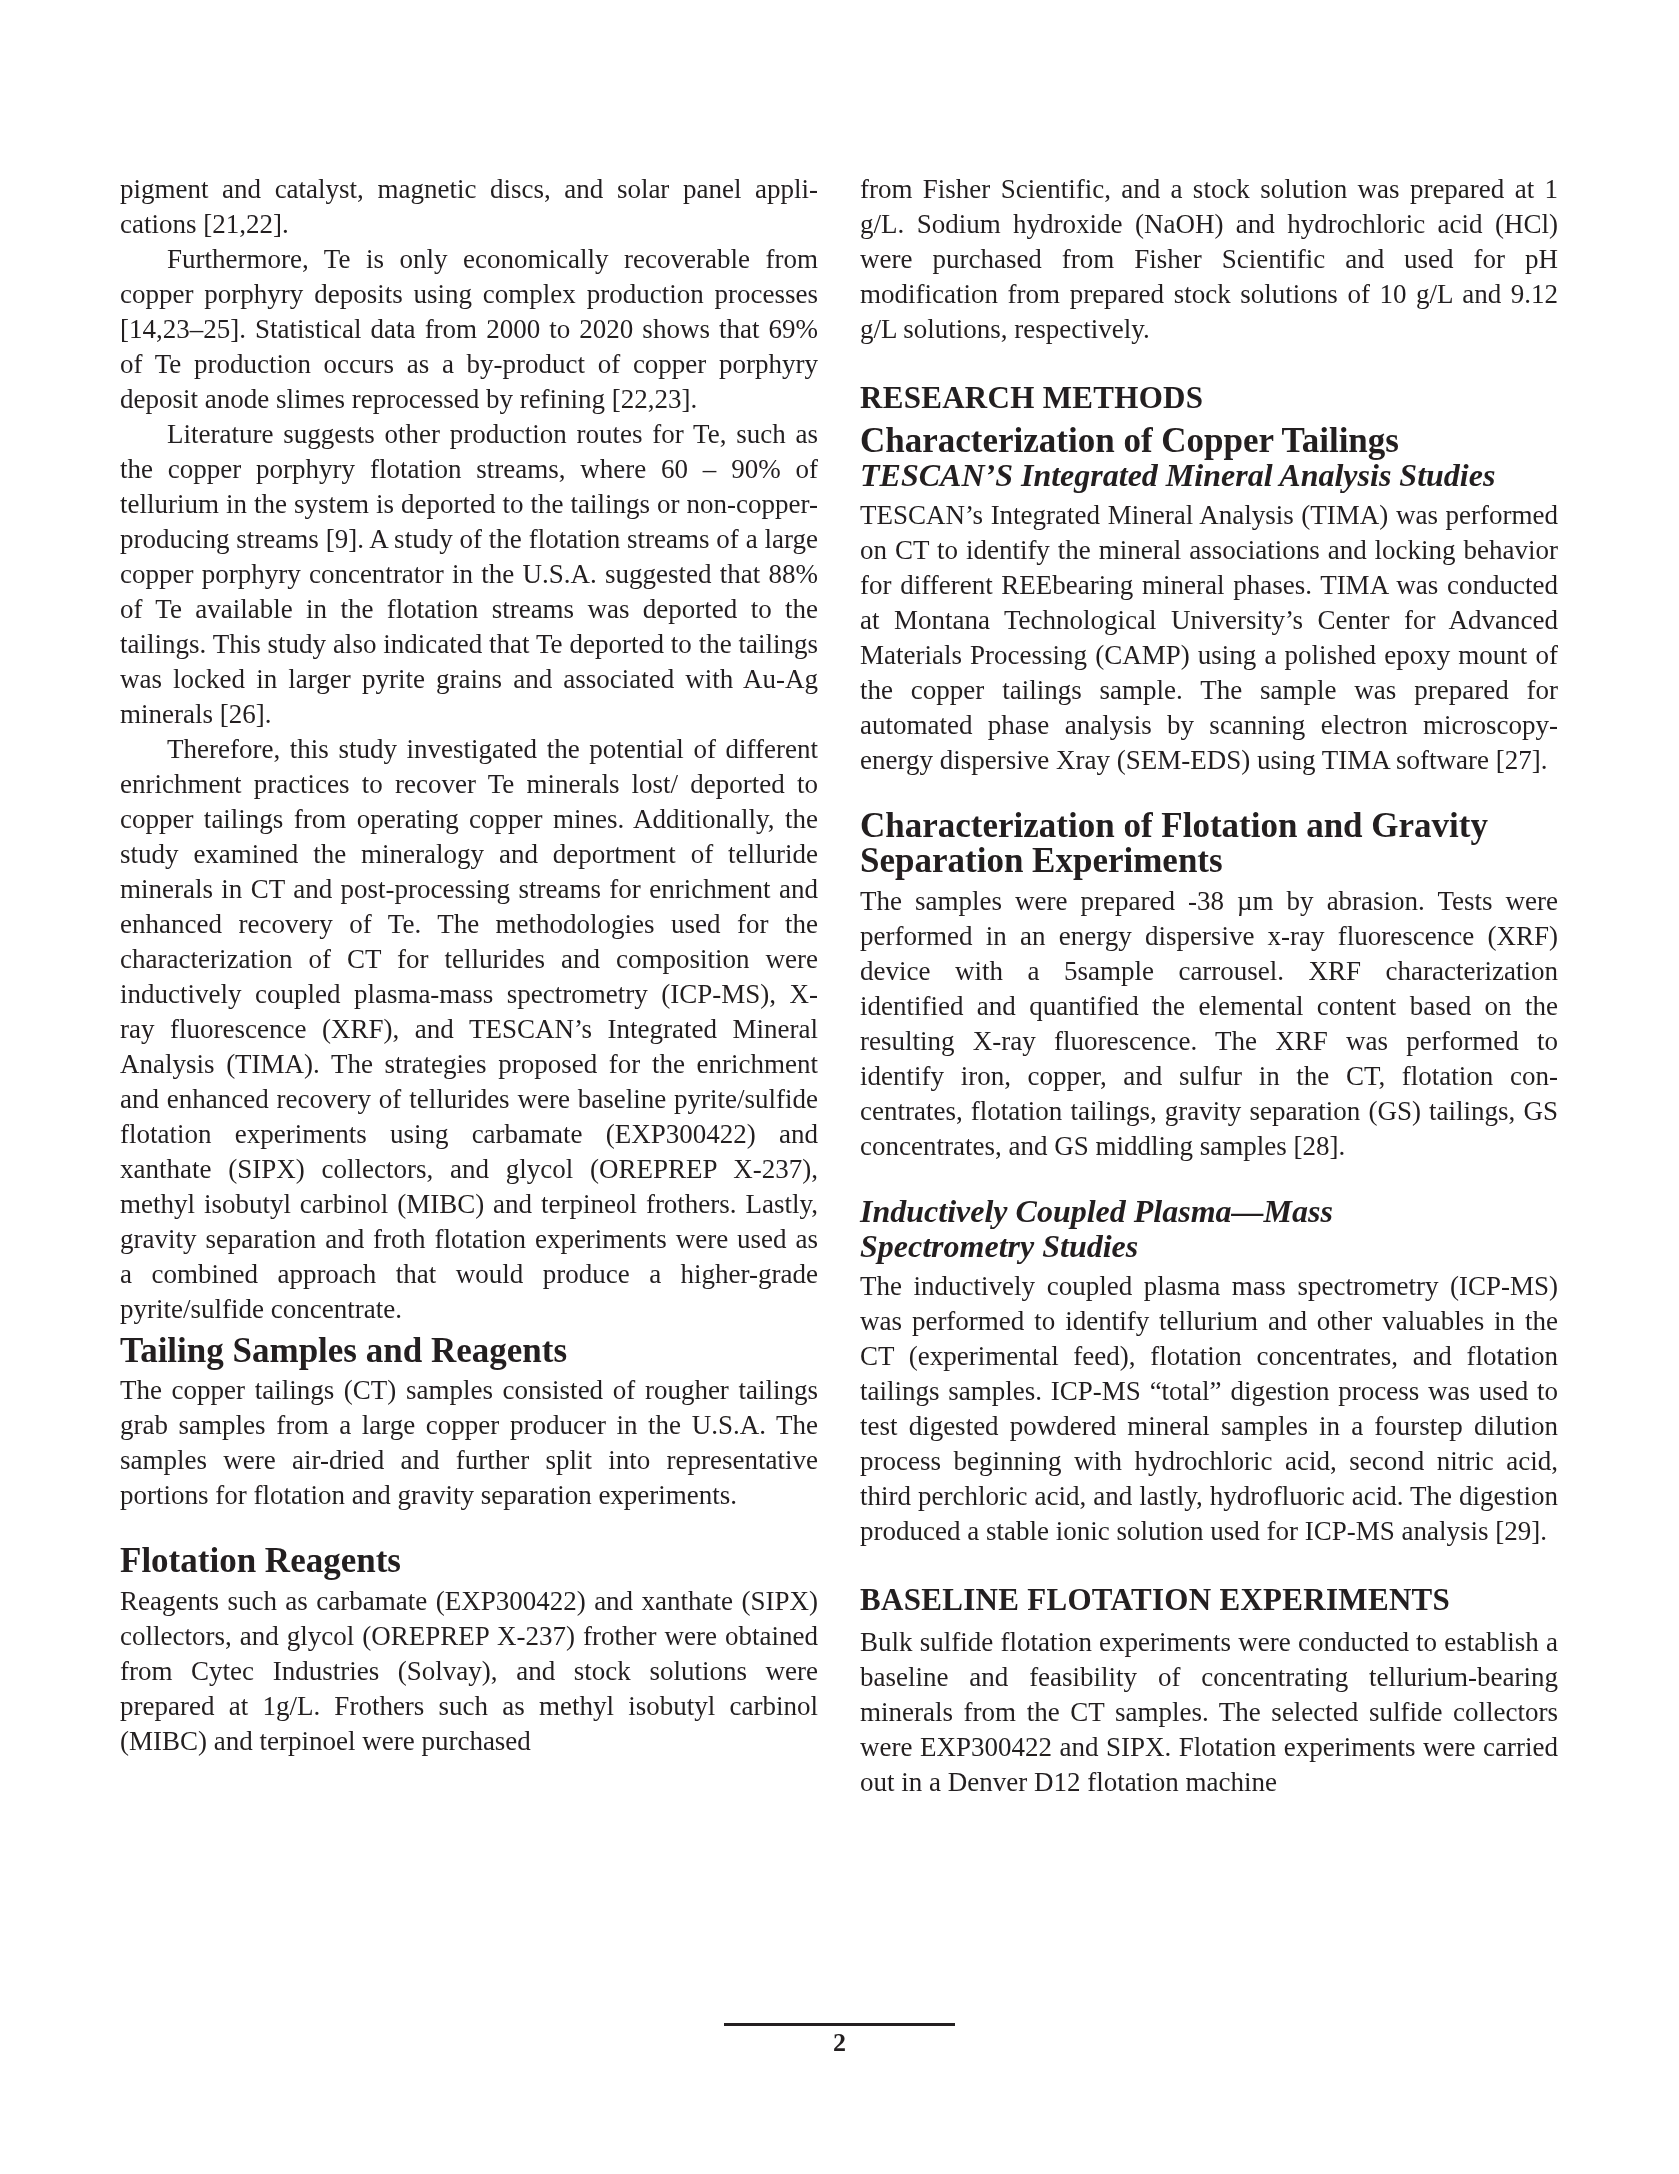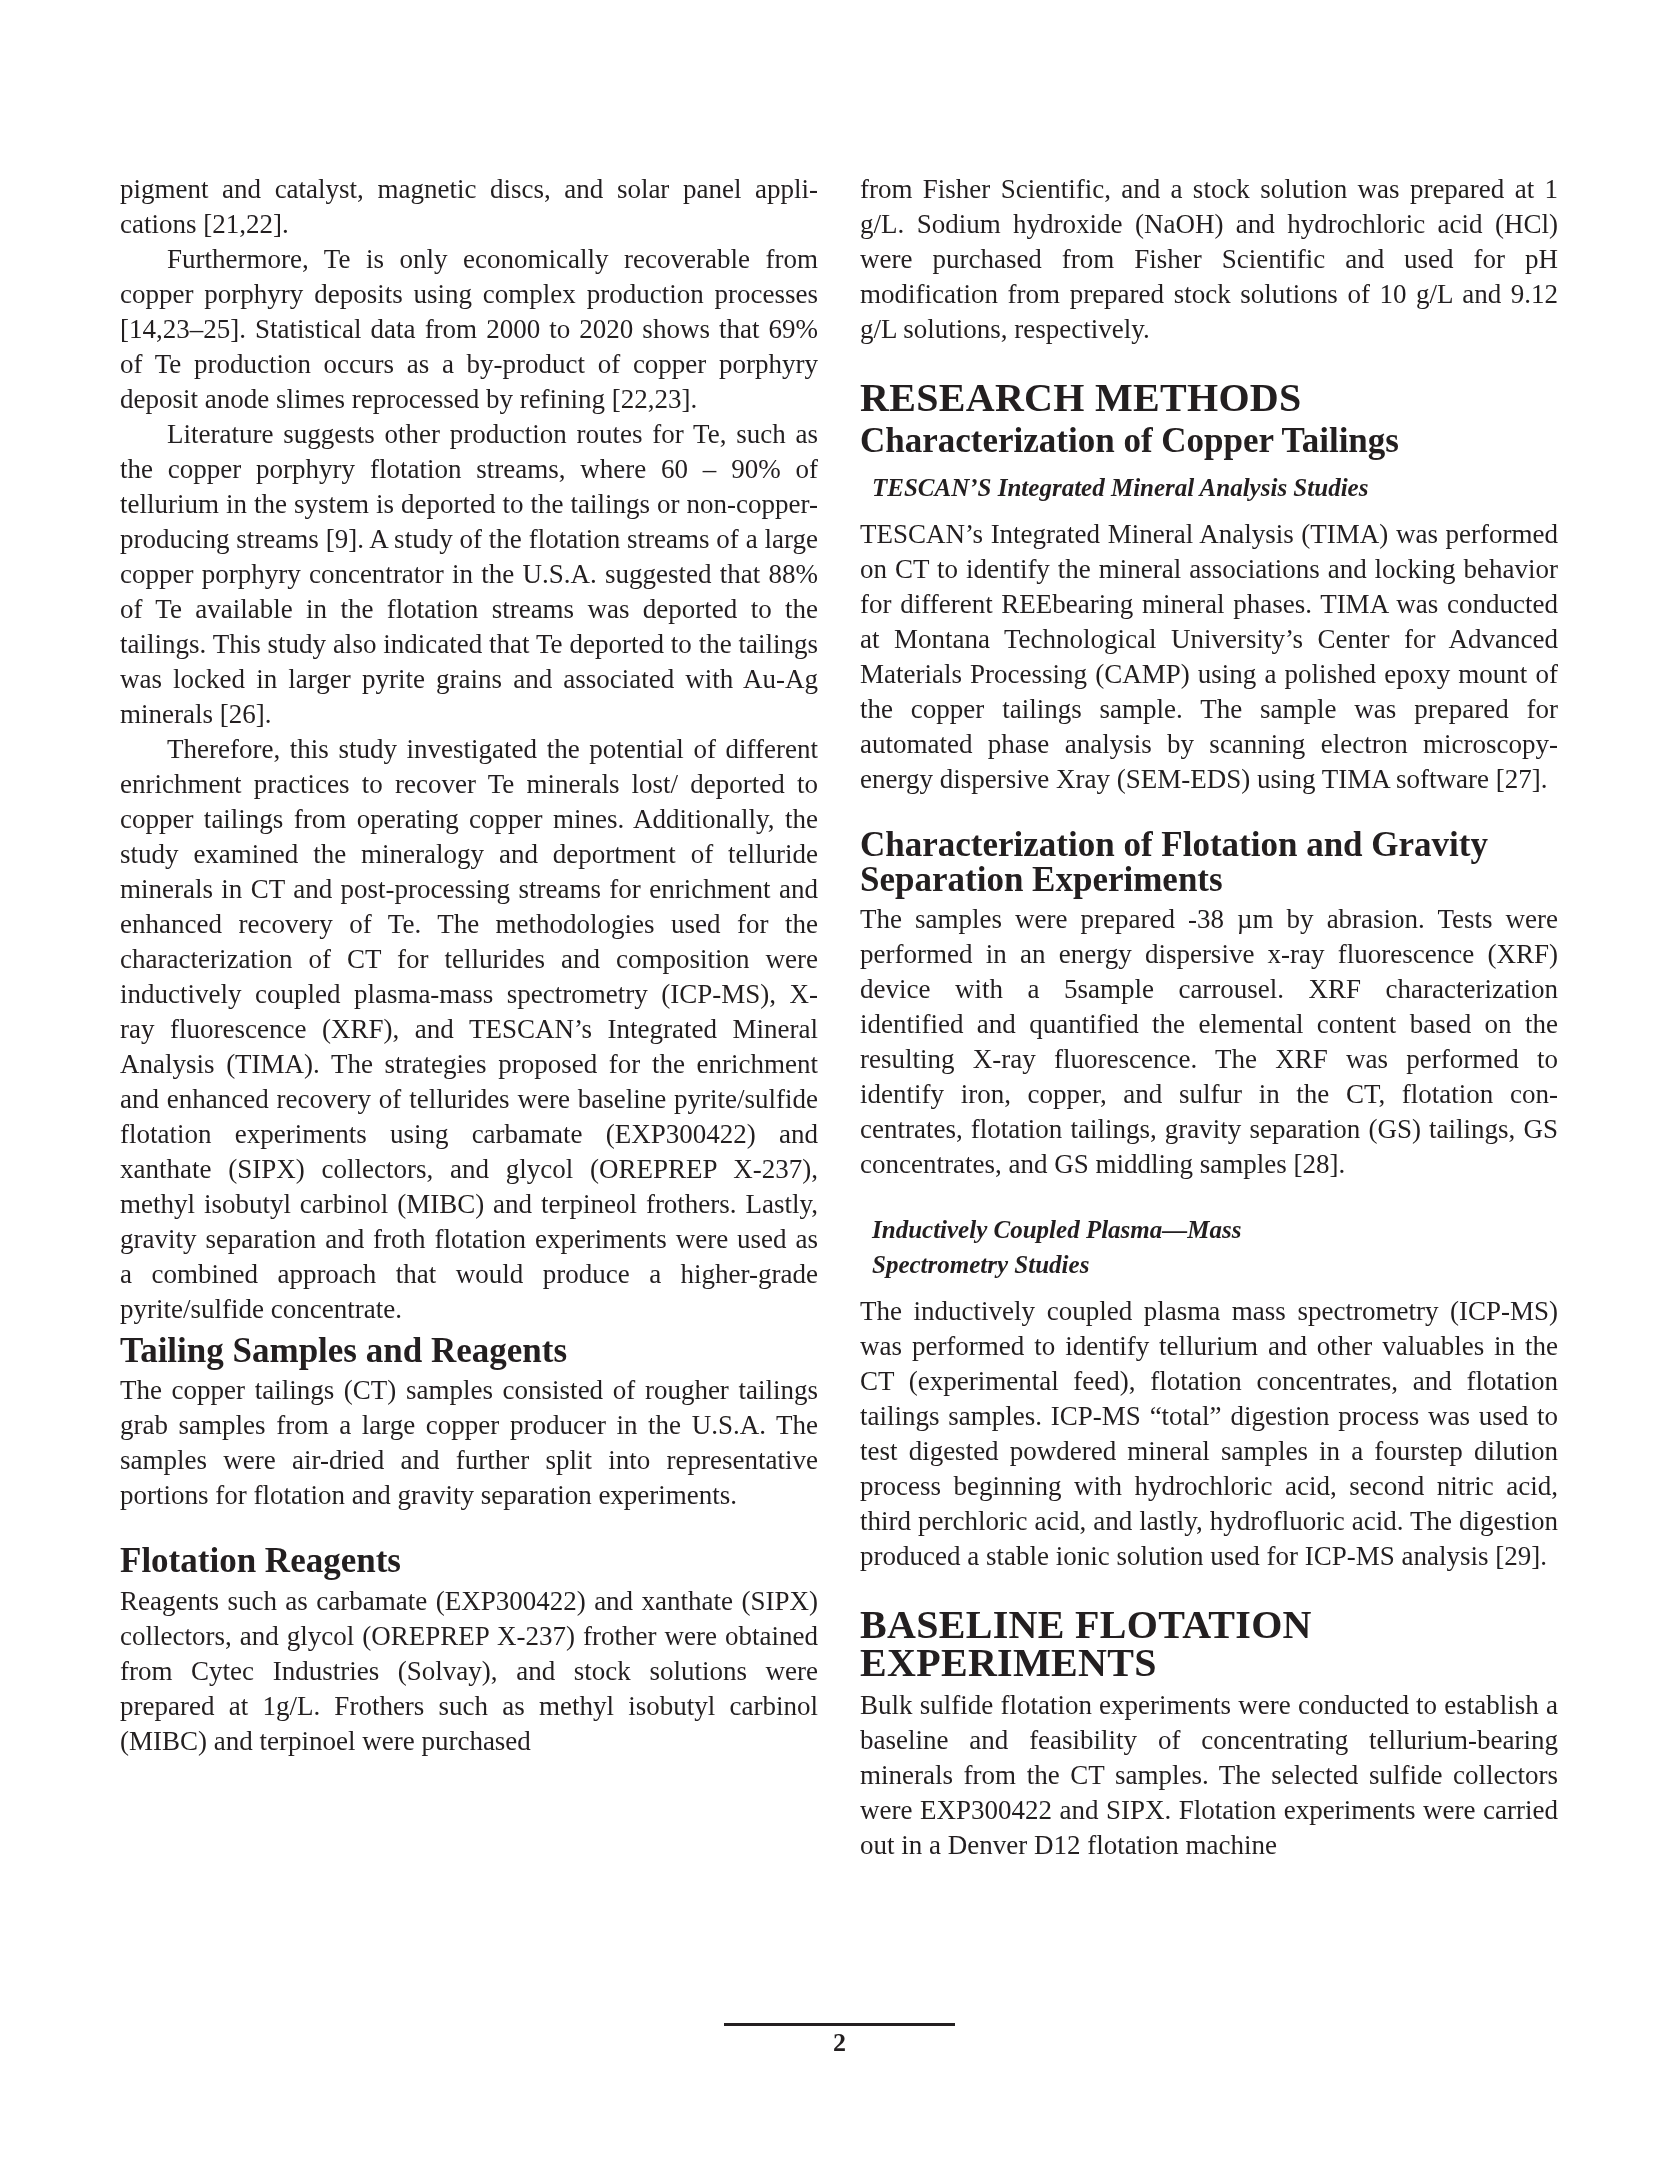--- a/index.html
+++ b/index.html
@@ -10,25 +10,25 @@
   }
   .col {
     position: absolute; top: 172px; width: 698px;
     font-size: 27px; line-height: 35px;
   }
   .col-left { left: 120px; }
   .col-right { left: 860px; }
   p { margin: 0; text-align: justify; hyphens: manual; }
   p.indent { text-indent: 47px; }
   h2 {
-    margin: 0; font-weight: bold; font-size: 40px; line-height: 38px;
+    margin: 0; font-weight: bold; font-size: 31px; line-height: 38px;
     letter-spacing: 0.3px;
   }
   h3 { margin: 0; font-weight: bold; font-size: 35px; line-height: 35px; }
-  h4 { margin: 12px; font-weight: bold; font-style: italic; font-size: 25px; line-height: 35px; font-family: Liberation Serif, serif; }
+  h4 { margin: 0; font-weight: bold; font-style: italic; font-size: 32px; line-height: 35px; font-family: Liberation Serif, serif; }
   .gap-h2 { margin-top: 32px; }
   .gap-h3 { margin-top: 30px; }
   .gap-small { margin-top: 5.6px; }
   .footer-rule {
     position: absolute; left: 724px; top: 2023px; width: 231px; height: 2.8px; background: #231f20;
   }
   .page-number {
     position: absolute; left: 724px; width: 231px; top: 2027px; text-align: center;
     font-weight: bold; font-size: 26px; line-height: 32px;
   }

